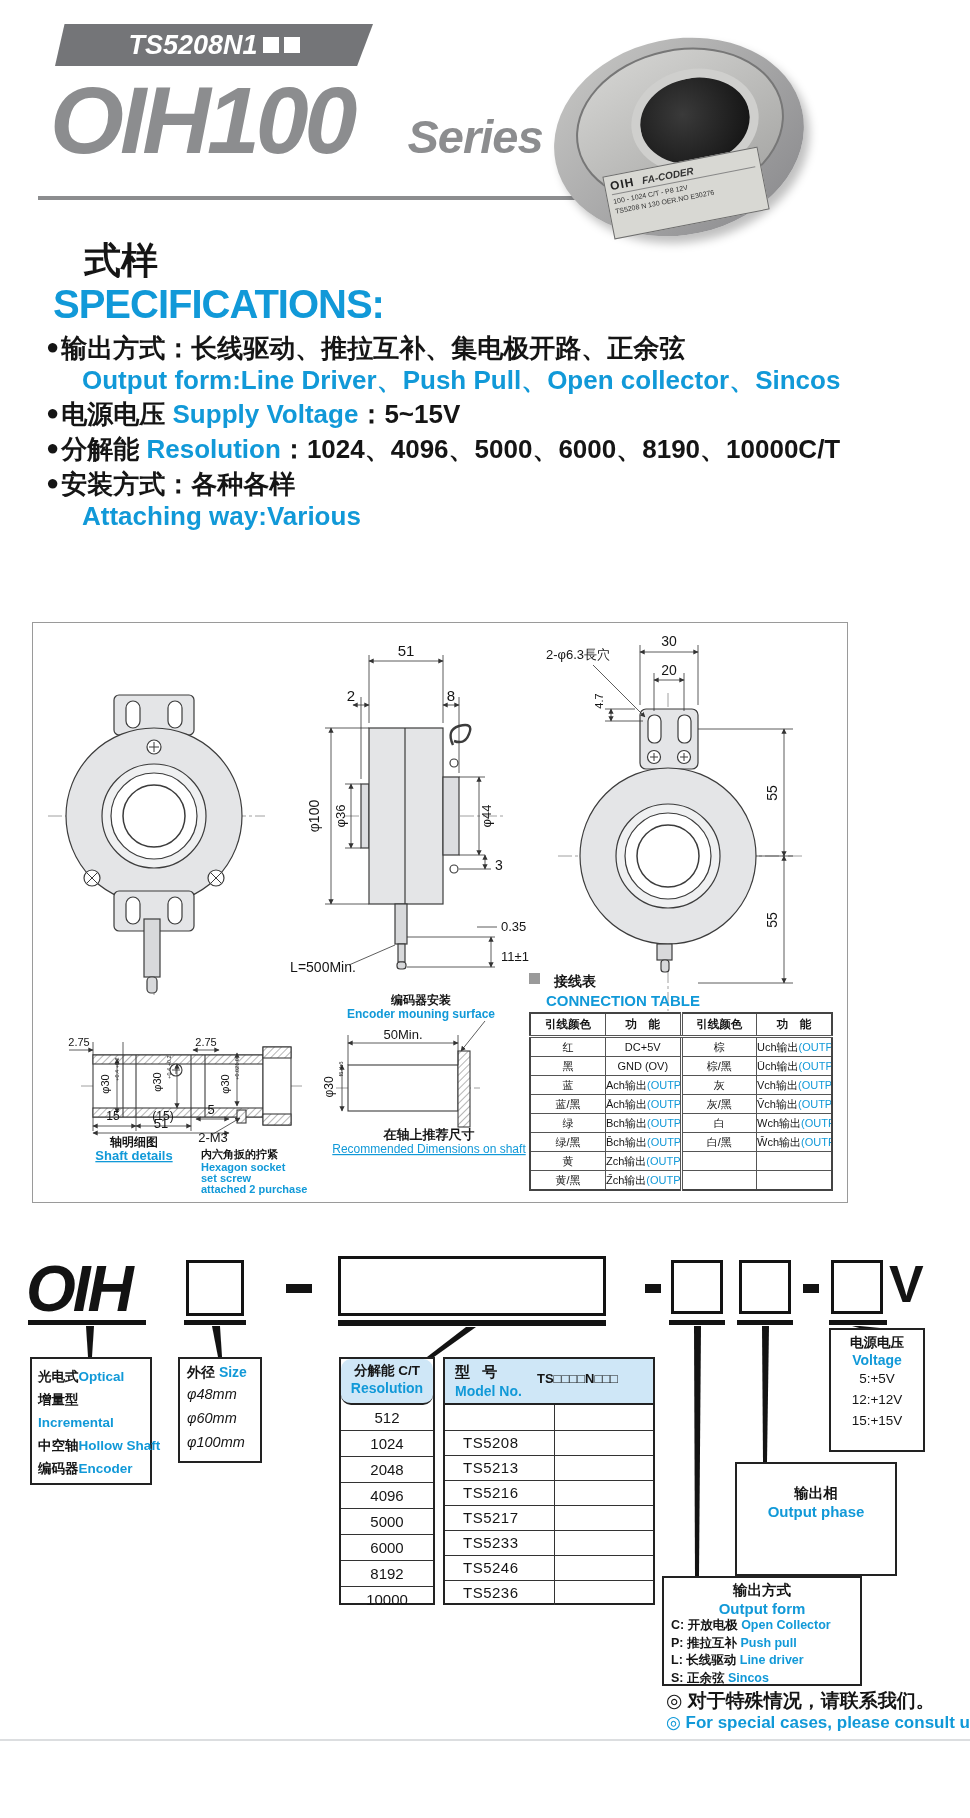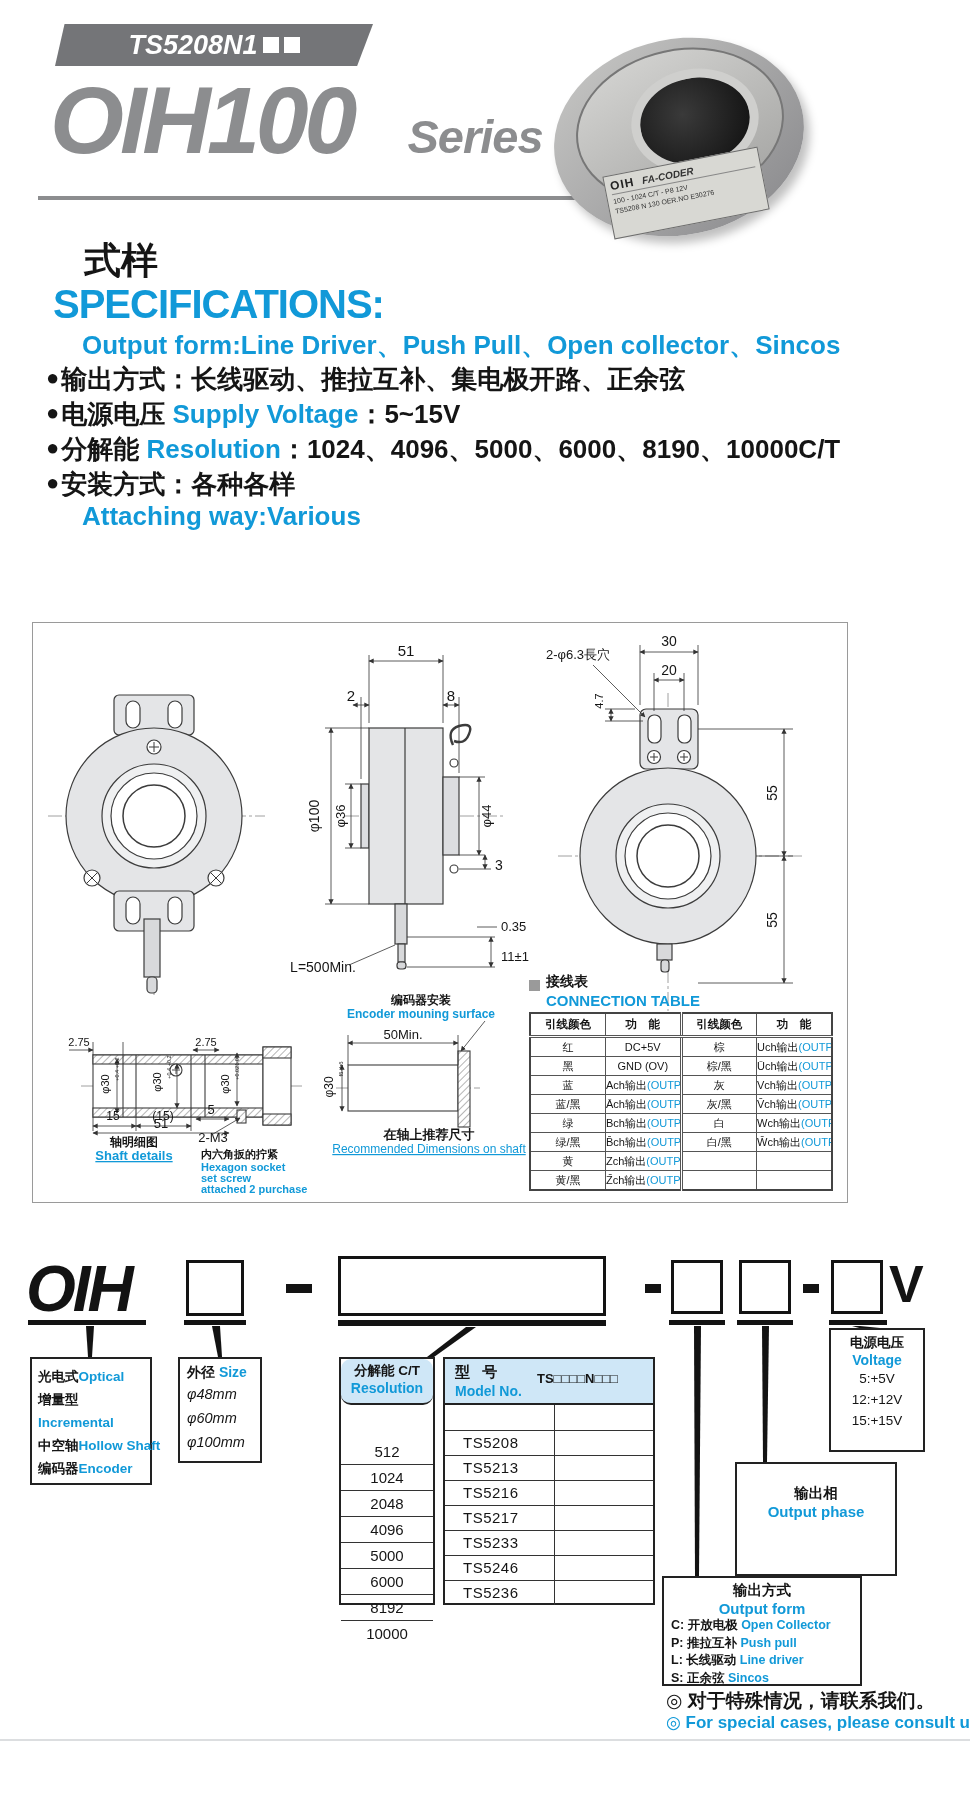--- a/index.html
+++ b/index.html
@@ -37,21 +37,21 @@
   #spec-cn{left:55px;top:236px;font-size:37px;font-weight:700;margin-left:29px;}
   #spec-en{left:53px;top:282px;font-size:40px;font-weight:800;color:var(--accent);letter-spacing:-1px;}
   #spec-lines{left:46px;top:330px;width:905px;}
   .spec-line{line-height:33px;font-size:26px;font-weight:700;white-space:nowrap;}
   .spec-line.ind{padding-left:36px;line-height:31px;}
   .spec-line .blt{font-size:22px;vertical-align:3px;margin-right:2px;}
   
   #dwg-box{left:32px;top:622px;width:816px;height:581px;border:1.5px solid #9a9a9a;background:#fff;box-sizing:border-box;}
   #dwg{position:absolute;left:0;top:0;}
   #conn{position:absolute;left:496px;top:350px;width:308px;}
-  #conn-title-cn{font-size:14px;font-weight:700;display:flex;align-items:flex-end;gap:6px;}
+  #conn-title-cn{font-size:14px;font-weight:700;display:flex;align-items:flex-start;gap:14px;}
   #conn-title-cn .csq{width:11px;height:11px;background:#9a9a9a;display:inline-block;}
   #conn-title-en{font-size:15px;font-weight:800;color:var(--accent);margin:1px 0 3px 17px;letter-spacing:0px;}
   #conn-table{border-collapse:collapse;table-layout:fixed;width:304px;border:2px solid #444;}
   #conn-table th,#conn-table td{border:1px solid #555;text-align:center;padding:0;font-size:11px;
       white-space:nowrap;overflow:hidden;height:18px;font-weight:400;}
   #conn-table thead th{height:21px;font-weight:700;font-size:11.5px;border-bottom:3px double #555;}
   #conn-table td:nth-child(3),#conn-table th:nth-child(3){border-left:3px double #555;}
   #conn-table .o{color:var(--accent);}
   
   #oih{left:26px;top:1252px;font-size:64px;font-weight:800;font-style:italic;letter-spacing:-3px;color:#131313;}
@@ -65,21 +65,21 @@
   #sizebox{left:178px;top:1357px;width:84px;height:106px;padding:5px 0 0 7px;}
   #sizebox .bt{font-size:14px;font-weight:700;}
   #sizebox .opt{font-size:14.5px;font-style:italic;line-height:24px;font-weight:500;}
   .dtable{position:absolute;border:2px solid #222;background:#fff;box-sizing:border-box;}
   .thdr{background:var(--tblhdr);border-bottom:2px solid #222;box-sizing:border-box;}
   #restable{left:339px;top:1357px;width:96px;height:248px;}
   #restable .thdr{height:46px;padding-top:3px;text-align:center;border-radius:10px;}
   #restable .thdr .t1{font-size:13.5px;font-weight:700;}
   #restable .thdr .t2{font-size:14px;font-weight:700;color:var(--accent);}
   #res-body .cell{height:25px;line-height:25px;text-align:center;font-size:15px;font-weight:500;border-top:1.5px solid #333;}
-  #res-body .cell:first-child{border-top:none;margin-top:34px;}
+  #res-body .cell:first-child{border-top:none;}
   #modeltable{left:443px;top:1357px;width:212px;height:248px;}
   #modeltable .thdr{height:46px;position:relative;}
   #modeltable .mt1{position:absolute;left:10px;top:4px;font-size:15px;font-weight:700;letter-spacing:4px;}
   #modeltable .mt2{position:absolute;left:10px;top:24px;font-size:14px;font-weight:700;color:var(--accent);}
   #modeltable .mt3{position:absolute;left:92px;top:12px;font-size:13px;font-weight:600;}
   #model-body .mrow{display:flex;height:25px;border-top:1.5px solid #333;box-sizing:border-box;}
   #model-body .mrow:first-child{border-top:none;}
   #model-body .mc1{width:110px;border-right:1.5px solid #333;box-sizing:border-box;
       font-size:15px;font-weight:500;line-height:24px;padding-left:18px;letter-spacing:.5px;}
   #voltbox{left:829px;top:1328px;width:96px;height:124px;text-align:center;padding-top:4px;}
@@ -126,22 +126,22 @@
         <span class="med">FA-CODER</span>
       </div>
       <div class="tiny">100 - 1024 C/T - P8 12V</div>
       <div class="tiny">TS5208 N 130 OER.NO E30276</div>
     </div>
   </div>
 
   <div id="spec-cn" class="abs">式样</div>
   <div id="spec-en" class="abs">SPECIFICATIONS:</div>
   <div id="spec-lines" class="abs">
+      <div class="spec-line"><span class="blt k">●</span><span class="k">输出方式：长线驱动、推拉互补、集电极开路、正余弦</span></div>
       <div class="spec-line ind"><span class="b">Output form:Line Driver、Push Pull、Open collector、Sincos</span></div>
-      <div class="spec-line"><span class="blt k">●</span><span class="k">输出方式：长线驱动、推拉互补、集电极开路、正余弦</span></div>
       <div class="spec-line"><span class="blt k">●</span><span class="k">电源电压 </span><span class="b">Supply Voltage</span><span class="k">：5~15V</span></div>
       <div class="spec-line"><span class="blt k">●</span><span class="k">分解能 </span><span class="b">Resolution</span><span class="k">：1024、4096、5000、6000、8190、10000C/T</span></div>
       <div class="spec-line"><span class="blt k">●</span><span class="k">安装方式：各种各样</span></div>
       <div class="spec-line ind"><span class="b">Attaching way:Various</span></div>
     </div>
 
   <div id="dwg-box" class="abs">
     <svg id="dwg" width="813" height="578" viewBox="0 0 813 578">
       <defs>
         <pattern id="hatch" width="5" height="5" patternUnits="userSpaceOnUse" patternTransform="rotate(45)">

